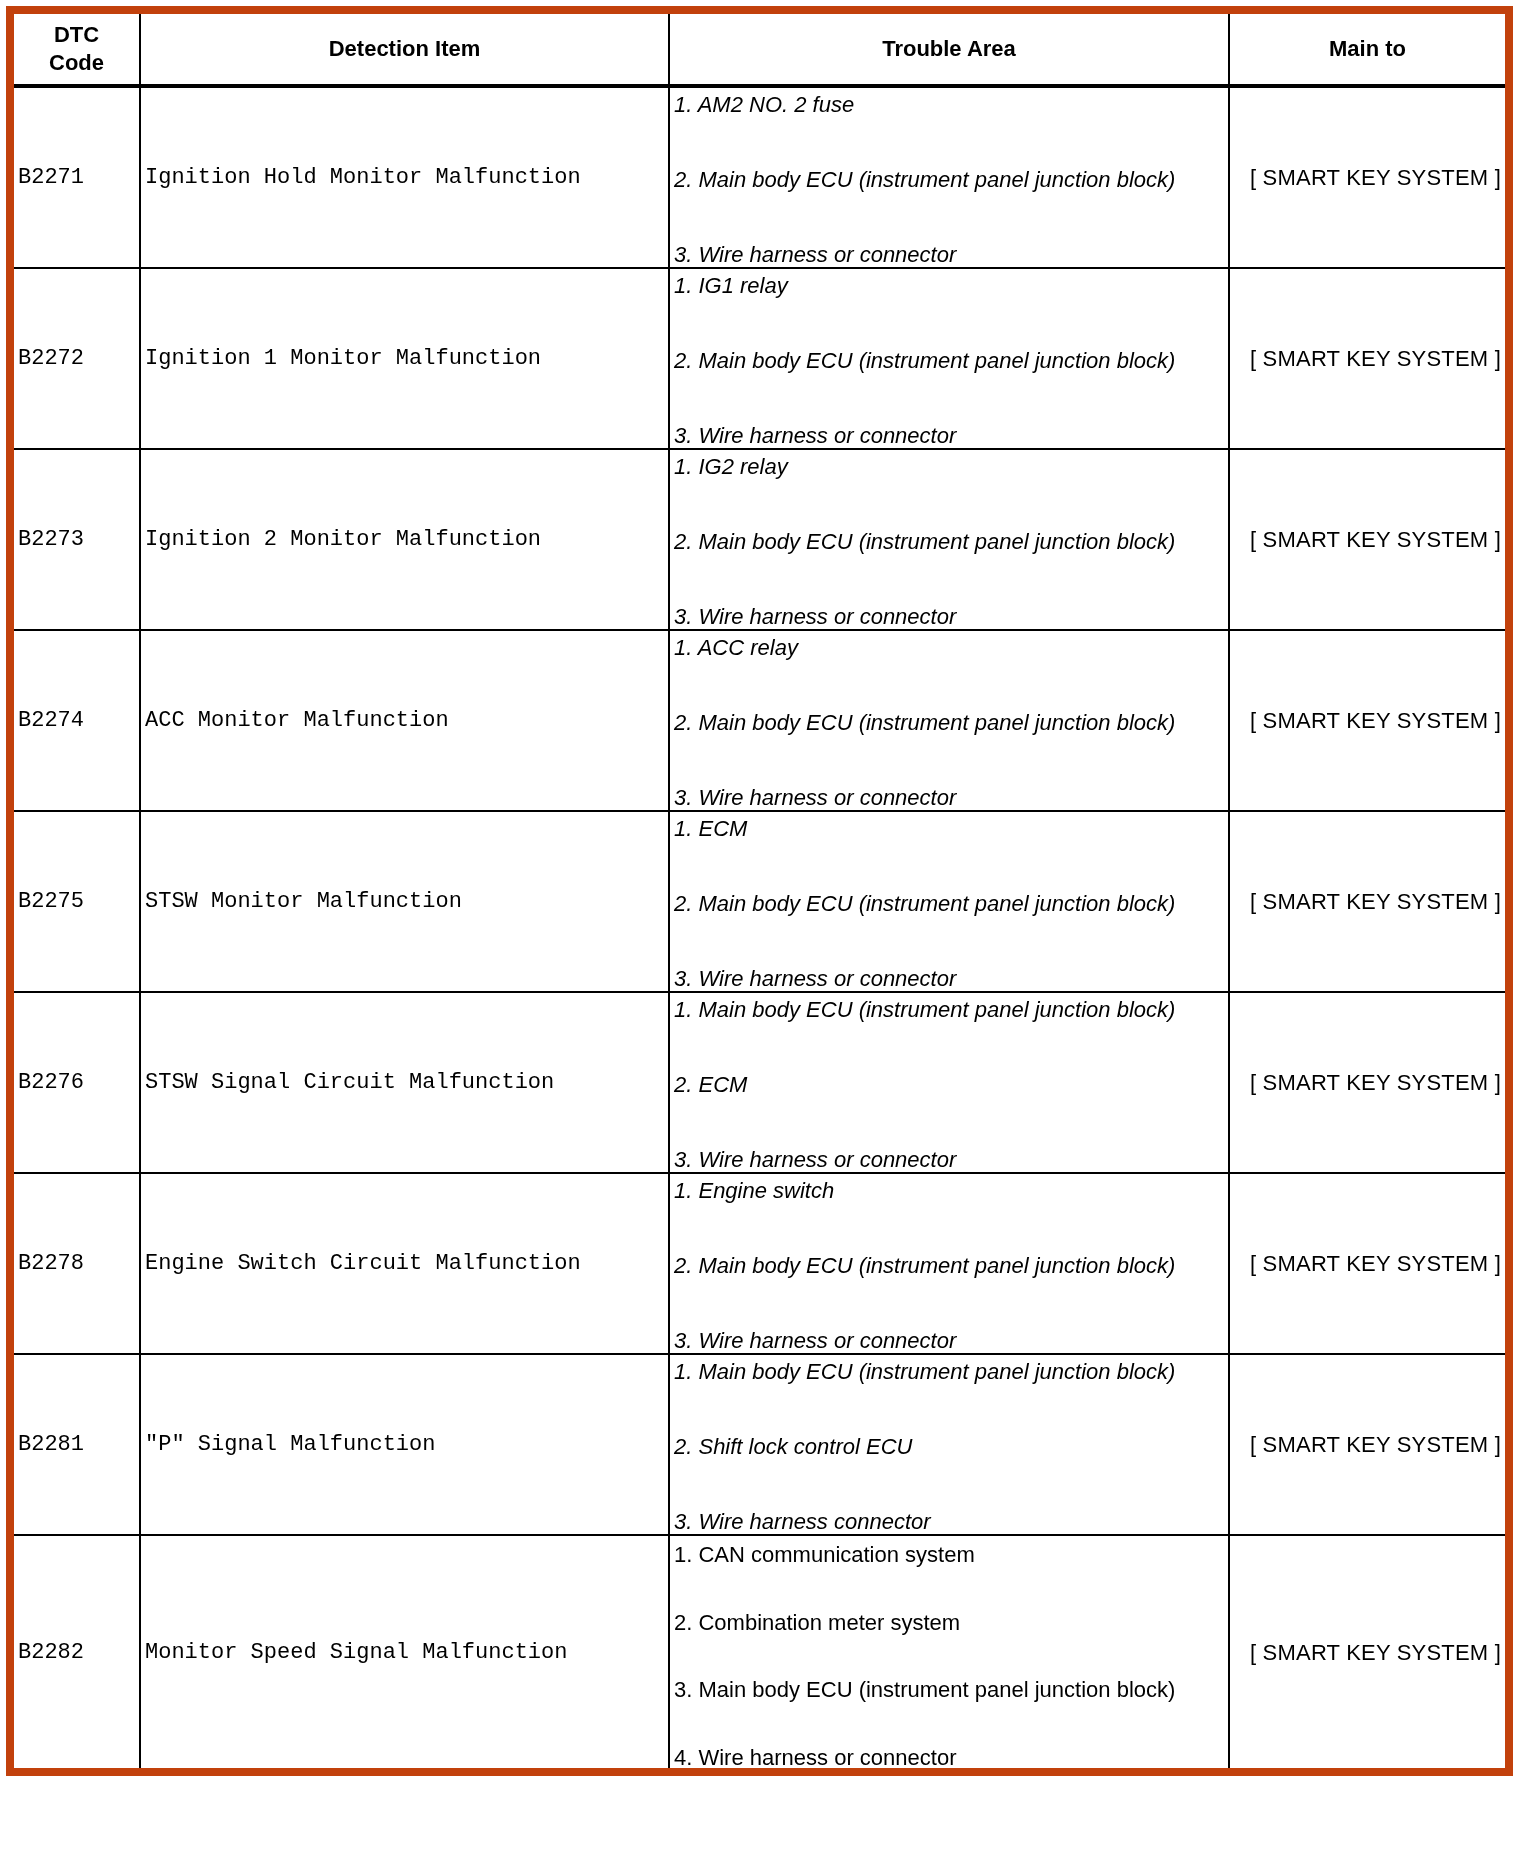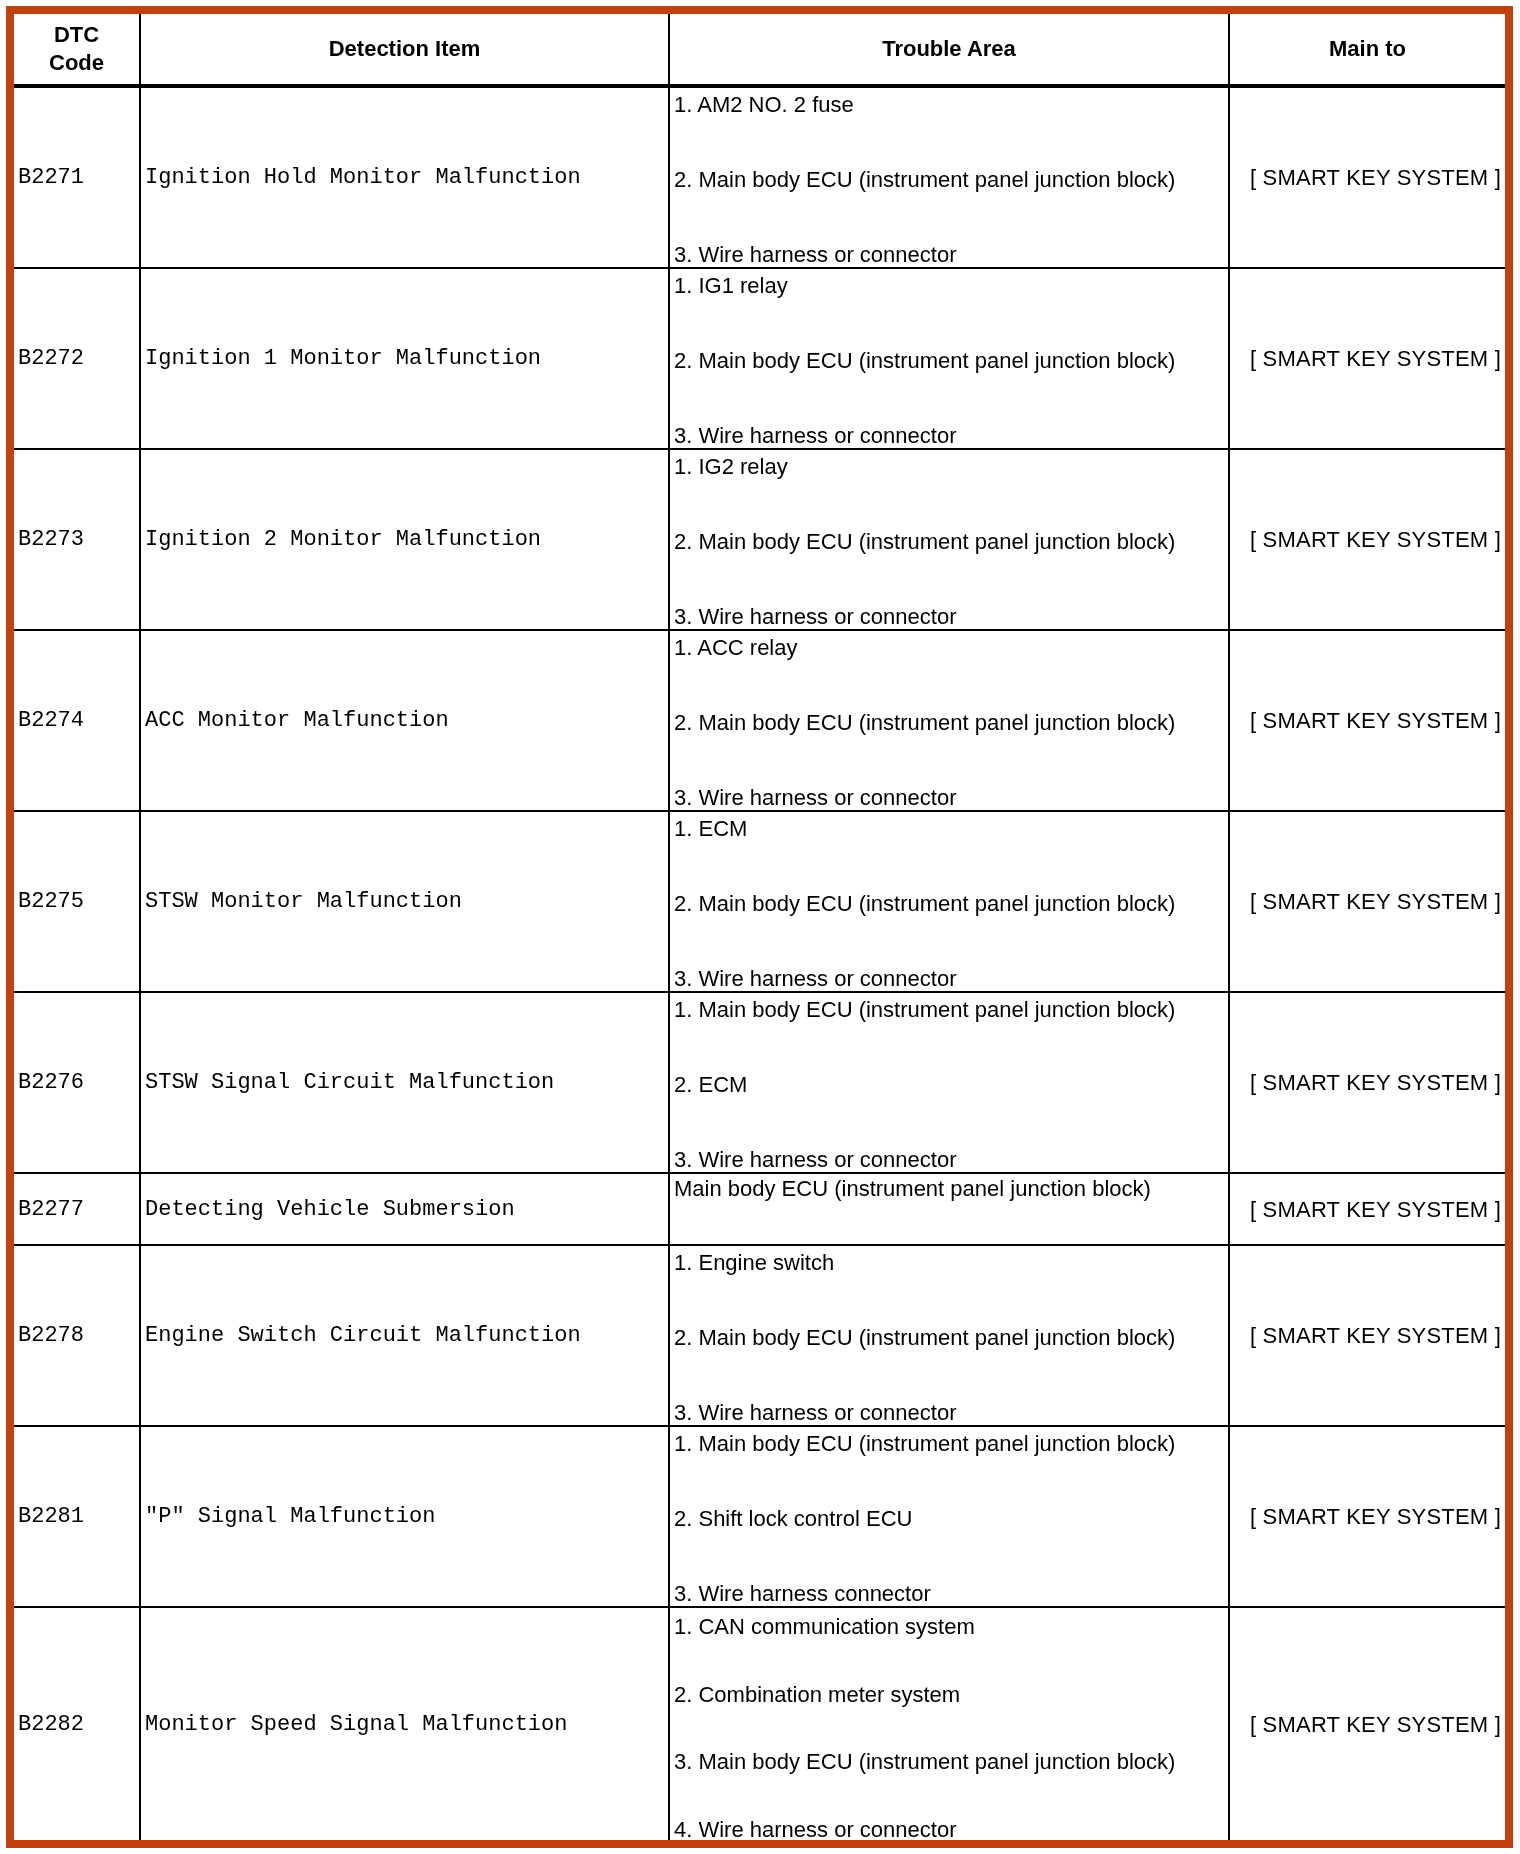--- a/index.html
+++ b/index.html
@@ -18,21 +18,21 @@
   th, td { border: 2px solid #000; vertical-align: middle; padding: 0 6px; }
   thead th { height: 70px; font-weight: bold; text-align: center; border-bottom: 4px solid #000;
              line-height: 28px; font-size: 22px; }
   tbody td { line-height: 29px; }
   tr.r3 td { height: 179px; }
   tr.r1 td { height: 70px; }
   tr.r4 td { height: 232px; }
   td.code, td.item { padding-left: 4px; font-family: Liberation Mono, monospace; }
   td.area { padding-left: 4px; padding-right: 2px; vertical-align: top; }
   td.area .items { display: flex; flex-direction: column; justify-content: space-between; min-height: 100%; }
-  tr.r3 td.area .items { height: 172px; padding-top: 2px; }
+  tr.r3 td.area .items { height: 172px; padding-top: 2px; font-style: italic; }
   tr.r4 td.area .items { height: 228px; padding-top: 4px; }
   tr.r1 td.area { vertical-align: middle; }
   tr.r1 td.area .items { height: auto; }
   td.ref { font-weight: normal; padding-left: 20px; padding-right: 2px; letter-spacing: 0.2px; }
 </style>
 </head>
 <body>
 
 <table class="dtc">
   <colgroup>
@@ -115,30 +115,20 @@
         <td class="item">STSW Signal Circuit Malfunction</td>
         <td class="area">
           <div class="items">
             <div>1. Main body ECU (instrument panel junction block)</div>
             <div>2. ECM</div>
             <div>3. Wire harness or connector</div>
           </div>
         </td>
         <td class="ref">[ SMART KEY SYSTEM ]</td>
       </tr>
-      <tr class="r1">
-        <td class="code">B2277</td>
-        <td class="item">Detecting Vehicle Submersion</td>
-        <td class="area">
-          <div class="items">
-            <div>Main body ECU (instrument panel junction block)</div>
-          </div>
-        </td>
-        <td class="ref">[ SMART KEY SYSTEM ]</td>
-      </tr>
       <tr class="r3">
         <td class="code">B2278</td>
         <td class="item">Engine Switch Circuit Malfunction</td>
         <td class="area">
           <div class="items">
             <div>1. Engine switch</div>
             <div>2. Main body ECU (instrument panel junction block)</div>
             <div>3. Wire harness or connector</div>
           </div>
         </td>

